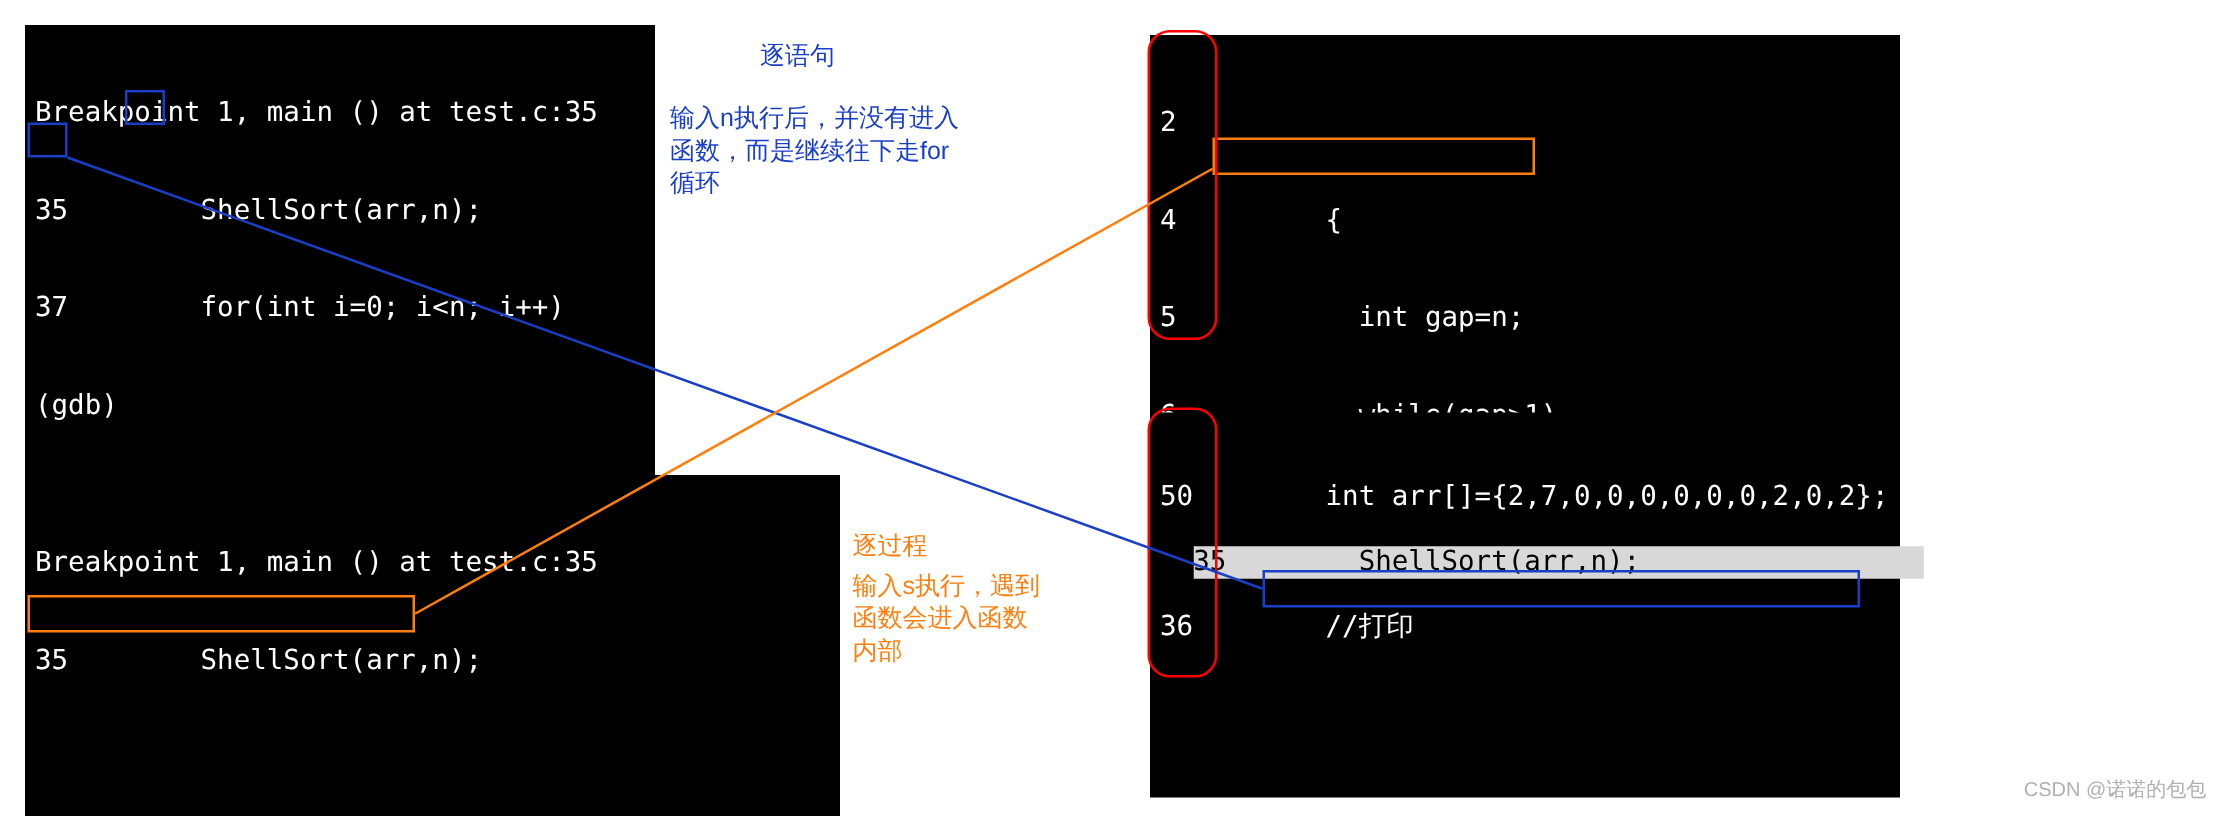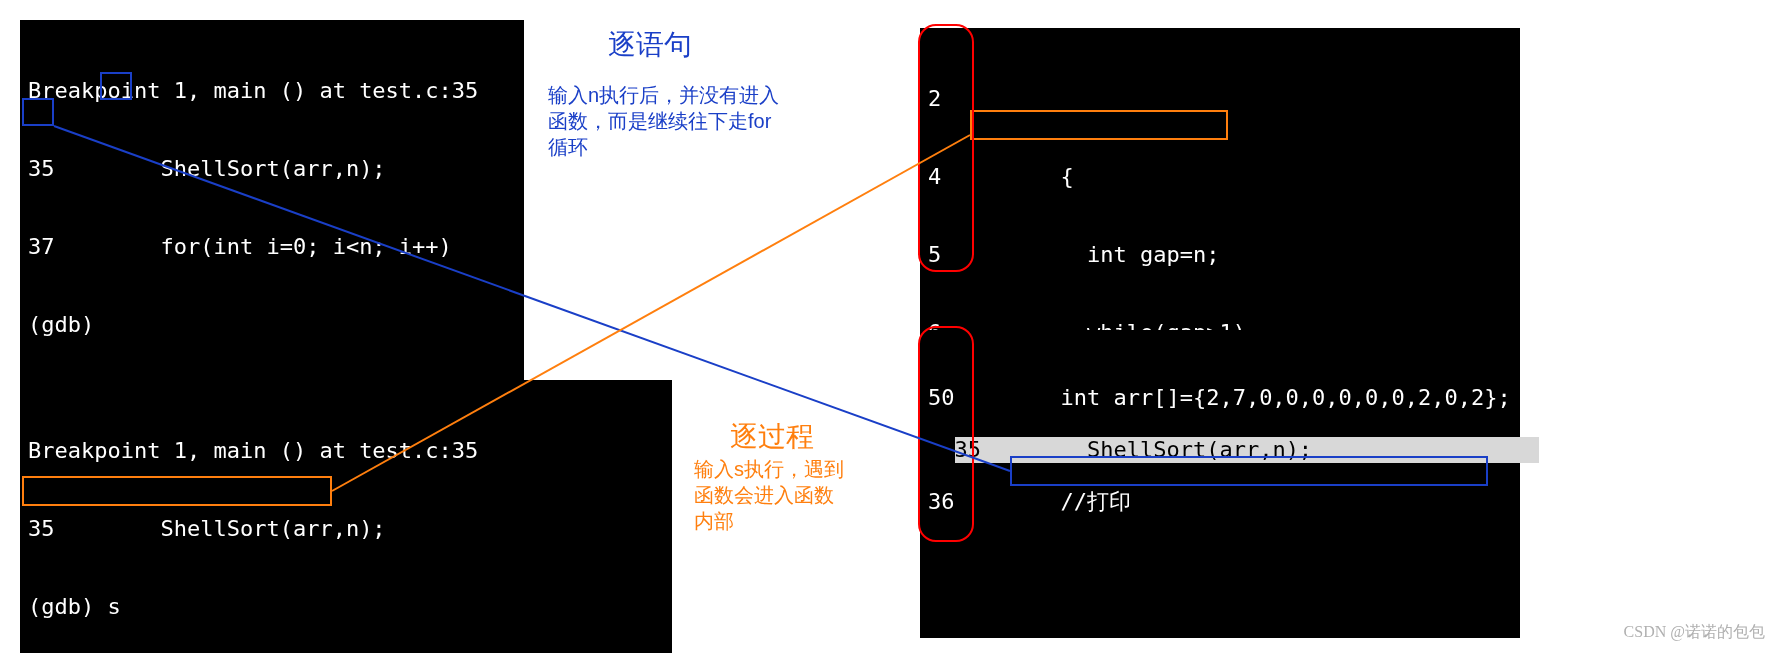--- a/index.html
+++ b/index.html
@@ -28,23 +28,23 @@
     color: #000;
     display: inline-block;
     width: 100%;
   }
   .anno {
     position: absolute;
     font-family: "SimSun","Songti SC","Microsoft YaHei",sans-serif;
     font-size: 20px;
     line-height: 26px;
   }
-  .anno-title { font-size: 28px; text-align: center; }
+  .anno-title { font-size: 20px; text-align: center; }
   .blue { color: #1a3fc7; }
-  .orange { color: #ff7f0e; margin-left: 48px; }
+  .orange { color: #ff7f0e; }
   .box {
     position: absolute;
     border: 2px solid;
     pointer-events: none;
     box-sizing: border-box;
   }
   .box-blue { border-color: #1a3fc7; }
   .box-orange { border-color: #ff7f0e; }
   .box-red { border-color: #ff0000; border-radius: 18px; }
   svg.lines {
@@ -53,21 +53,21 @@
     left: 0;
     width: 1785px;
     height: 653px;
     pointer-events: none;
   }
   .watermark {
     position: absolute;
     bottom: 10px;
     right: 20px;
     color: #b0b0b0;
-    font-family: Liberation Serif, serif;
+    font-family: Liberation Sans, sans-serif;
     font-size: 16px;
   }
 </style>
 </head>
 <body>
 
 <div class="term" style="left:20px; top:20px; width:504px;">
   <span class="term-line">Breakpoint 1, main () at test.c:35</span>
   <span class="term-line">35        ShellSort(arr,n);</span>
   <span class="term-line">37        for(int i=0; i&lt;n; i++)</span>
@@ -76,21 +76,20 @@
   <span class="term-line">(gdb) </span>
   <span class="term-line">37        for(int i=0; i&lt;n; i++)</span>
   
   
   
 </div>
 
 <div class="term" style="left:20px; top:380px; width:652px;">
   <span class="term-line">Breakpoint 1, main () at test.c:35</span>
   <span class="term-line">35        ShellSort(arr,n);</span>
-  <span class="term-line">(gdb) s</span>
   
   
   
   
   
 </div>
 
 <div class="term" style="left:920px; top:28px; width:600px;">
   <span class="term-line">2</span>
   <span class="term-line">4         {</span>
@@ -105,26 +104,26 @@
 <div class="term" style="left:920px; top:330px; width:600px; padding-top:3px;">
   <span class="term-line" style="overflow:hidden;">50        int arr[]={2,7,0,0,0,0,0,0,2,0,2};</span>
   <span class="term-line highlight-row">35        ShellSort(arr,n);</span>
   <span class="term-line">36        //打印</span>
   
   
   
 </div>
 
 <div class="anno blue anno-title" style="left:608px; top:32px;">逐语句</div>
-<div class="anno blue" style="left:548px; top:82px; white-space:pre;">输入n执行后，并没有进入
+<div class="anno blue" style="left:536px; top:82px; white-space:pre;">输入n执行后，并没有进入
 函数，而是继续往下走for
 循环</div>
 
 <div class="anno orange anno-title" style="left:682px; top:424px;">逐过程</div>
-<div class="anno orange" style="left:646px; top:456px; white-space:pre;">输入s执行，遇到
+<div class="anno orange" style="left:682px; top:456px; white-space:pre;">输入s执行，遇到
 函数会进入函数
 内部</div>
 
 <div class="box box-blue" style="left:100px; top:72px; width:32px; height:28px;"></div>
 <div class="box box-blue" style="left:22px; top:98px; width:32px; height:28px;"></div>
 <div class="box box-blue" style="left:1010px; top:456px; width:478px; height:30px;"></div>
 
 <div class="box box-orange" style="left:22px; top:476px; width:310px; height:30px;"></div>
 <div class="box box-orange" style="left:970px; top:110px; width:258px; height:30px;"></div>
 

